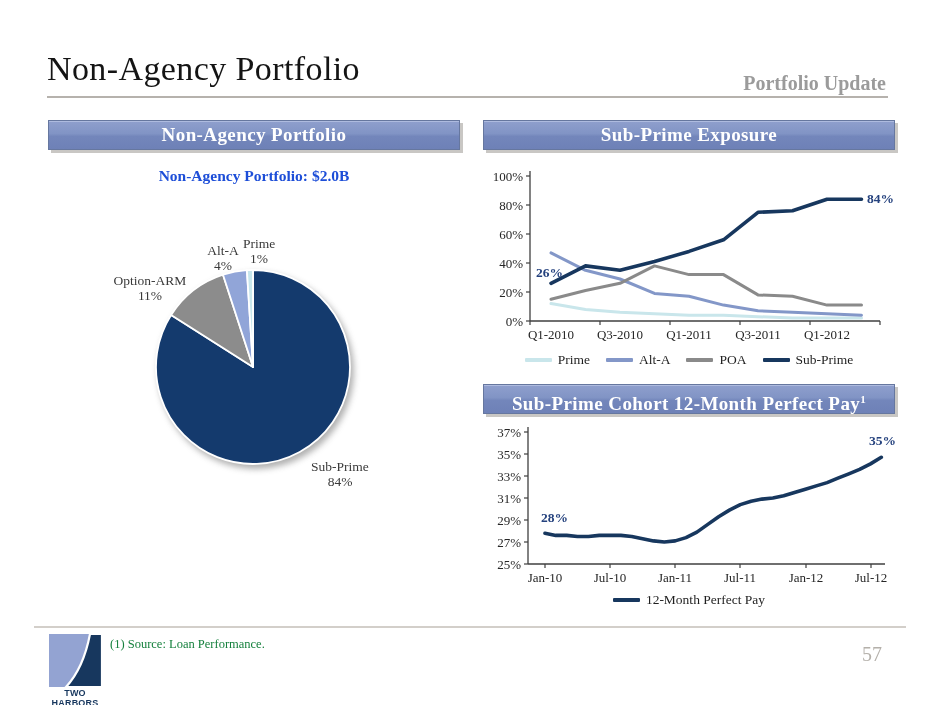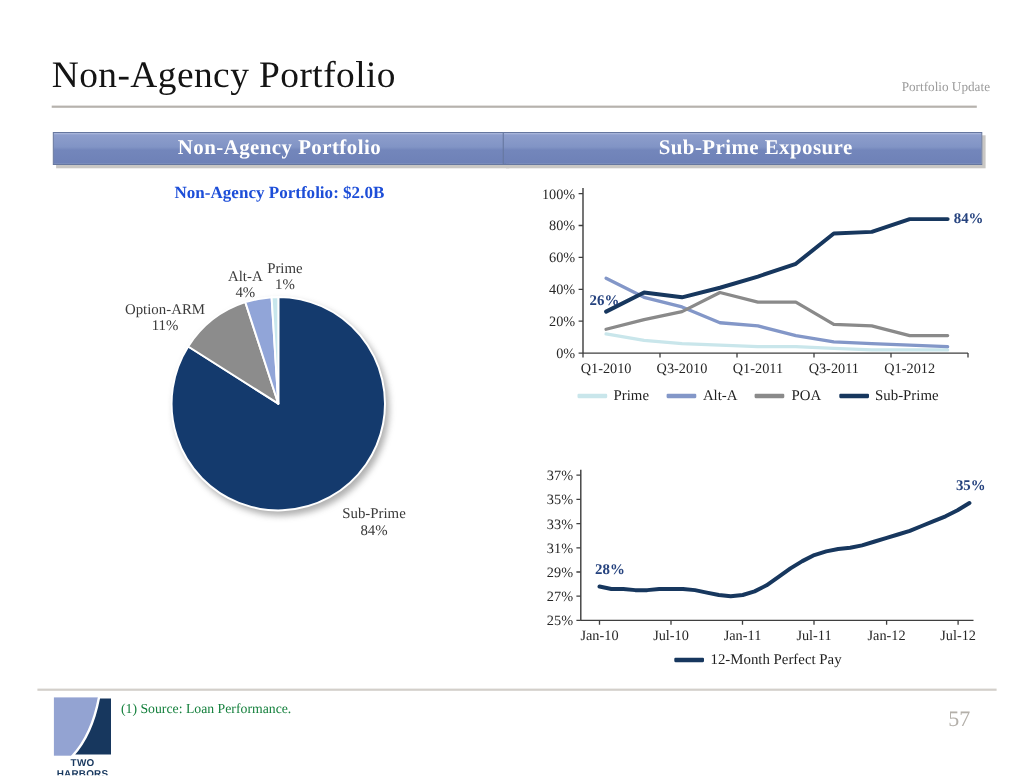--- a/index.html
+++ b/index.html
@@ -5,36 +5,36 @@
   html,body { margin:0; padding:0; background:#ffffff; }
   .slide {
     position:relative; width:940px; height:705px; background:#ffffff;
     font-family:"Liberation Serif", serif; overflow:hidden;
   }
   .slide-title {
     position:absolute; left:47px; top:50px; font-size:34px; color:#141414;
     letter-spacing:0.4px; line-height:1.1; font-weight:normal;
   }
   .corner-tag {
-    position:absolute; right:40px; top:72px; font-size:12px; color:#9b9b9b;
+    position:absolute; right:54px; top:72px; font-size:20px; color:#9b9b9b;font-weight:bold;
   }
   .title-rule {
     position:absolute; left:47px; top:96px; width:841px; height:2px; background:#b6b2ad;
   }
   .panel-bar {
     position:absolute; width:410px; height:28px; top:120px;
     background:linear-gradient(180deg,#8f9fcd 0%,#8194c5 45%,#7386bb 55%,#6e81b7 100%);
     border:1px solid #66779f;
     box-shadow:3px 3px 0 #c9c7c4, inset 0 1px 0 #aebbdf;
     color:#ffffff; font-size:19px; font-weight:bold; text-align:center;
     line-height:28px; letter-spacing:0.4px;
   }
   .panel-bar sup { font-size:11px; }
   .bar-left  { left:48px; }
-  .bar-right { left:457px;padding-left:24px; }
+  .bar-right { left:483px; }
   .bar-right2 { left:483px; top:384px; }
   .pie-titles { position:absolute; left:48px; top:167px; width:412px; text-align:center; color:#1d4ed8; }
   .pie-title-main { font-size:15.5px; font-weight:bold; }
   .pie-title-sub  { font-size:15px; margin-top:3px; }
   .chart-svg { position:absolute; }
   .legend-row {
     position:absolute; width:412px; display:flex; justify-content:center;
     align-items:center; gap:16px; font-size:13.5px; color:#1f1f1f;
   }
   .lgitem { display:inline-flex; align-items:center; white-space:nowrap; }
@@ -130,20 +130,21 @@
       <span class="lgitem">
         <span class="lgline" style="background: rgb(138, 138, 138);"></span>
         <span>POA</span>
       </span>
       <span class="lgitem">
         <span class="lgline" style="background: rgb(23, 55, 94);"></span>
         <span>Sub-Prime</span>
       </span>
     </div>
 
+  <div class="panel-bar bar-right2"><span>Sub-Prime Cohort 12-Month Perfect Pay</span><sup>1</sup></div>
   <svg class="chart-svg" style="left:483px; top:424px;" width="412" height="165">
       <line x1="41" y1="140" x2="45" y2="140" stroke="#3f3f3f" stroke-width="1.2"></line>
       <text x="38" y="144.5" text-anchor="end" class="ticklab">25%</text>
       <line x1="41" y1="118" x2="45" y2="118" stroke="#3f3f3f" stroke-width="1.2"></line>
       <text x="38" y="122.5" text-anchor="end" class="ticklab">27%</text>
       <line x1="41" y1="96" x2="45" y2="96" stroke="#3f3f3f" stroke-width="1.2"></line>
       <text x="38" y="100.5" text-anchor="end" class="ticklab">29%</text>
       <line x1="41" y1="74" x2="45" y2="74" stroke="#3f3f3f" stroke-width="1.2"></line>
       <text x="38" y="78.5" text-anchor="end" class="ticklab">31%</text>
       <line x1="41" y1="52" x2="45" y2="52" stroke="#3f3f3f" stroke-width="1.2"></line>

